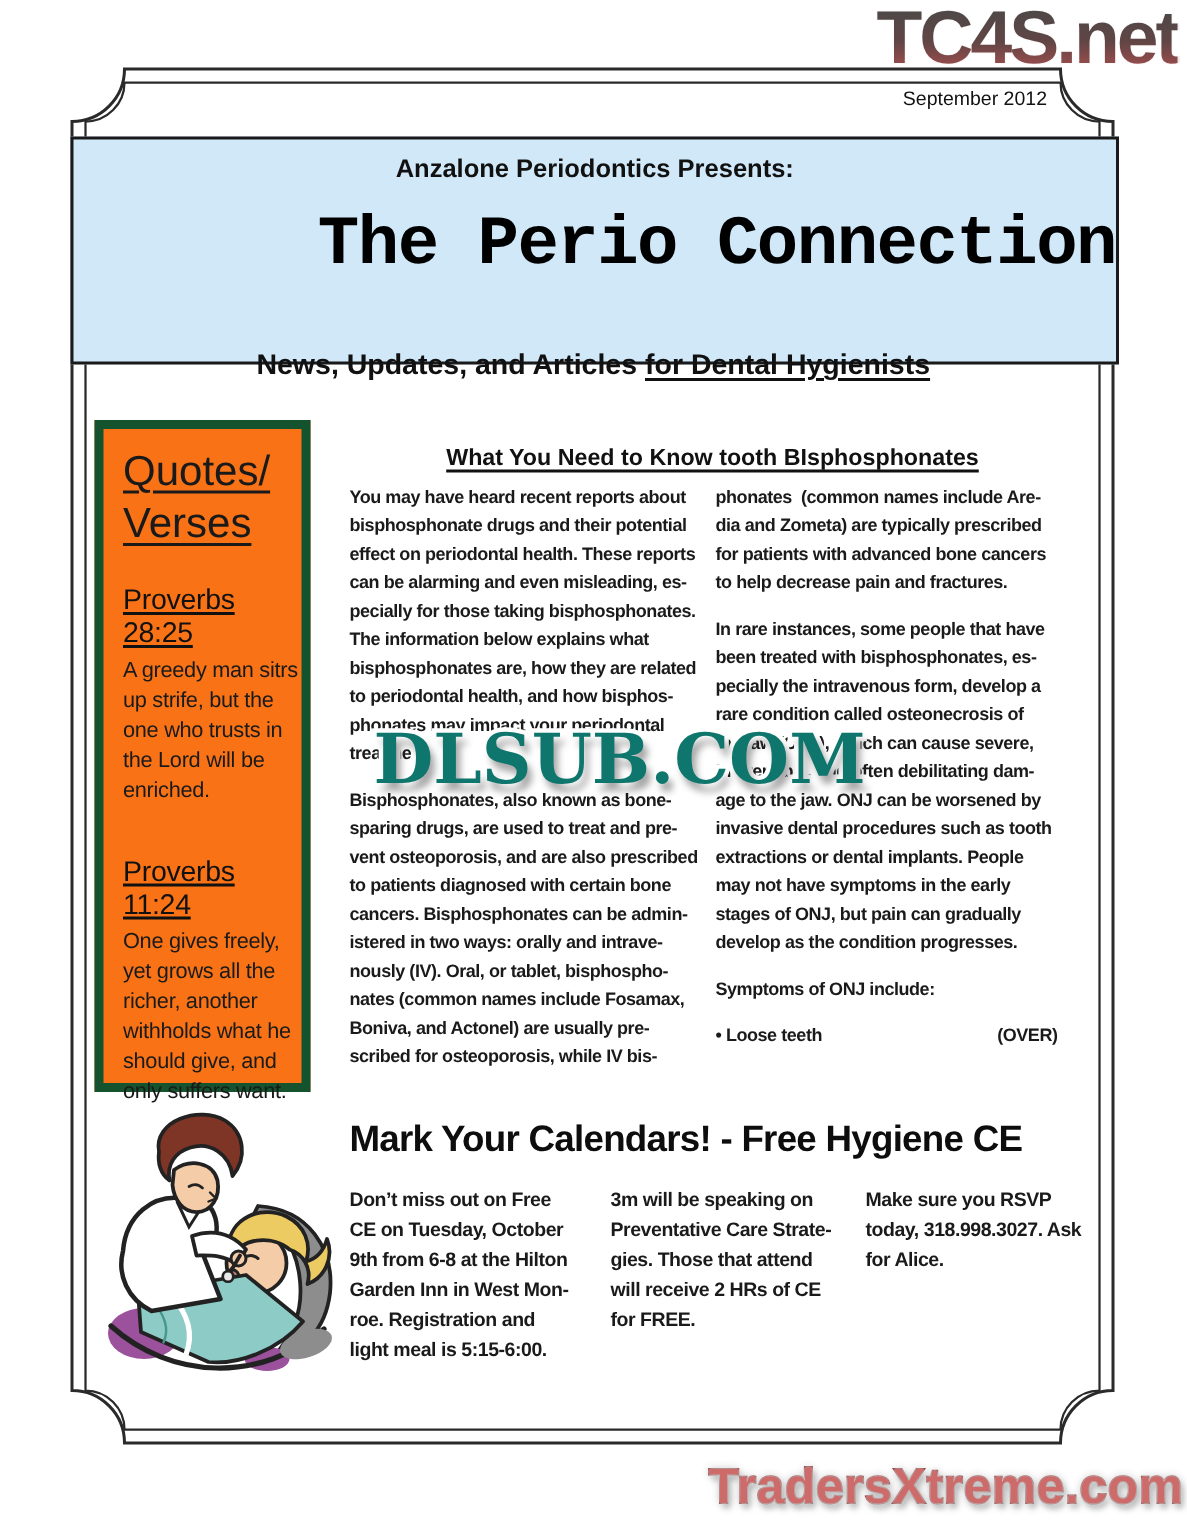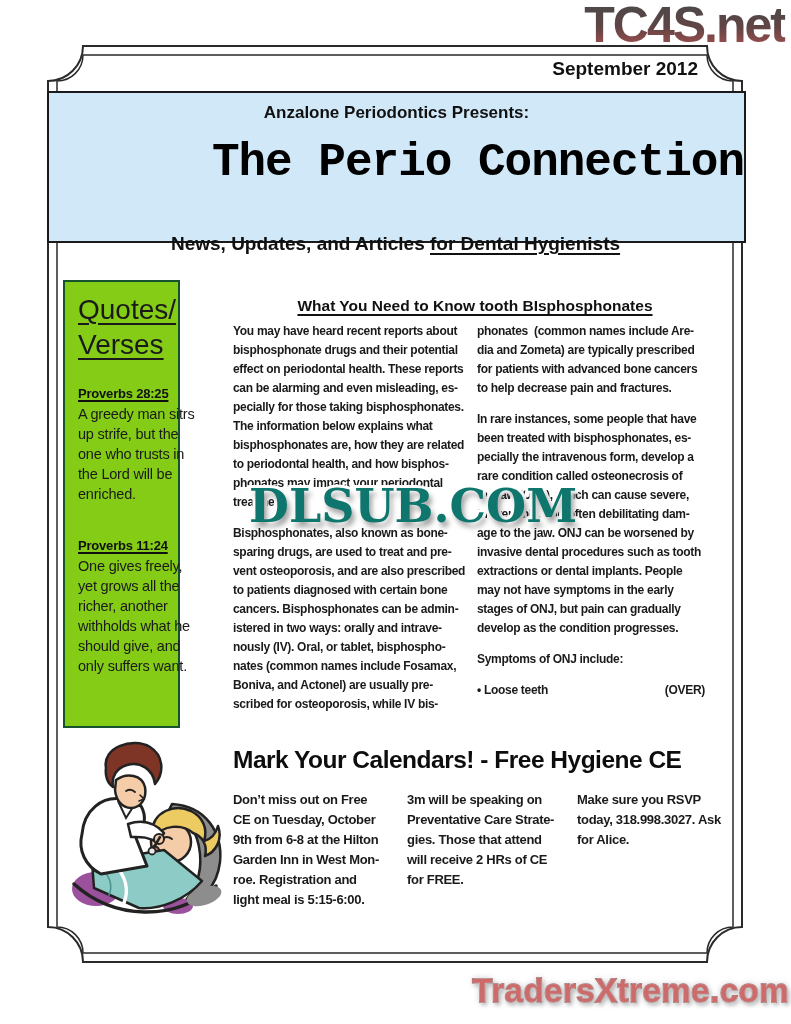--- a/index.html
+++ b/index.html
@@ -12,51 +12,51 @@
   
   .tc4s{
     position:absolute;top:0px;right:6px;z-index:6;
     font-size:50px;font-weight:bold;letter-spacing:-2px;line-height:1;
     background:linear-gradient(180deg,#4a4a4a 18%,#5d4747 55%,#9e5050 88%);
     -webkit-background-clip:text;background-clip:text;color:transparent;
     text-shadow:0 0 1px rgba(120,60,60,0.15);
   }
   .date-line{
     position:absolute;top:58px;right:93px;z-index:2;
-    font-size:19px;font-weight:bold;color:#111;
+    font-size:13px;font-weight:normal;color:#111;
   }
   
   .masthead{
     position:absolute;left:47px;top:91px;width:699px;height:152px;z-index:2;
     background:#d0e8f8;border:2px solid #1a1a1a;box-sizing:border-box;
     text-align:center;
   }
   .kicker{margin-top:10px;font-size:17px;font-weight:bold;color:#111;}
   .paper-title{
     margin-top:14px;font-family:"Liberation Mono",monospace;font-weight:bold;
     font-size:46px;color:#000;letter-spacing:-1px;white-space:nowrap;text-align:right;
   }
   .subtitle{
     position:absolute;left:0;top:233px;width:100%;z-index:2;text-align:center;
     font-size:19px;font-weight:bold;color:#111;
   }
   .subtitle .u{text-decoration:underline;text-decoration-thickness:2px;text-underline-offset:3px;}
   
   .sidebar{
-    position:absolute;left:63px;top:280px;width:117px;height:448px;z-index:2;
-    background:#84cc16;border:2px solid #14532d;box-sizing:border-box;padding:10px 8px 0 13px;
+    position:absolute;left:63px;top:280px;width:144px;height:448px;z-index:2;
+    background:#f97316;border:6px solid #14532d;box-sizing:border-box;padding:10px 8px 0 13px;
   }
   .sb-title{
     font-size:28px;color:#1a1a1a;line-height:1.25;
     text-decoration:underline;text-decoration-thickness:2px;text-underline-offset:4px;
   }
   .quote{margin-top:24px;}
   .quote + .quote{margin-top:34px;}
   .q-ref{
-    font-size:13px;font-weight:bold;color:#111;letter-spacing:-0.2px;
+    font-size:19px;font-weight:normal;color:#111;letter-spacing:-0.2px;
     text-decoration:underline;text-decoration-thickness:2px;text-underline-offset:2px;
   }
   .q-text{
     margin-top:3px;font-size:14.5px;color:#1a1a1a;line-height:20px;
     letter-spacing:-0.2px;white-space:pre;
   }
   
   .article-title{
     position:absolute;left:228px;top:297px;width:494px;z-index:2;text-align:center;
     font-size:15.5px;font-weight:bold;color:#111;

